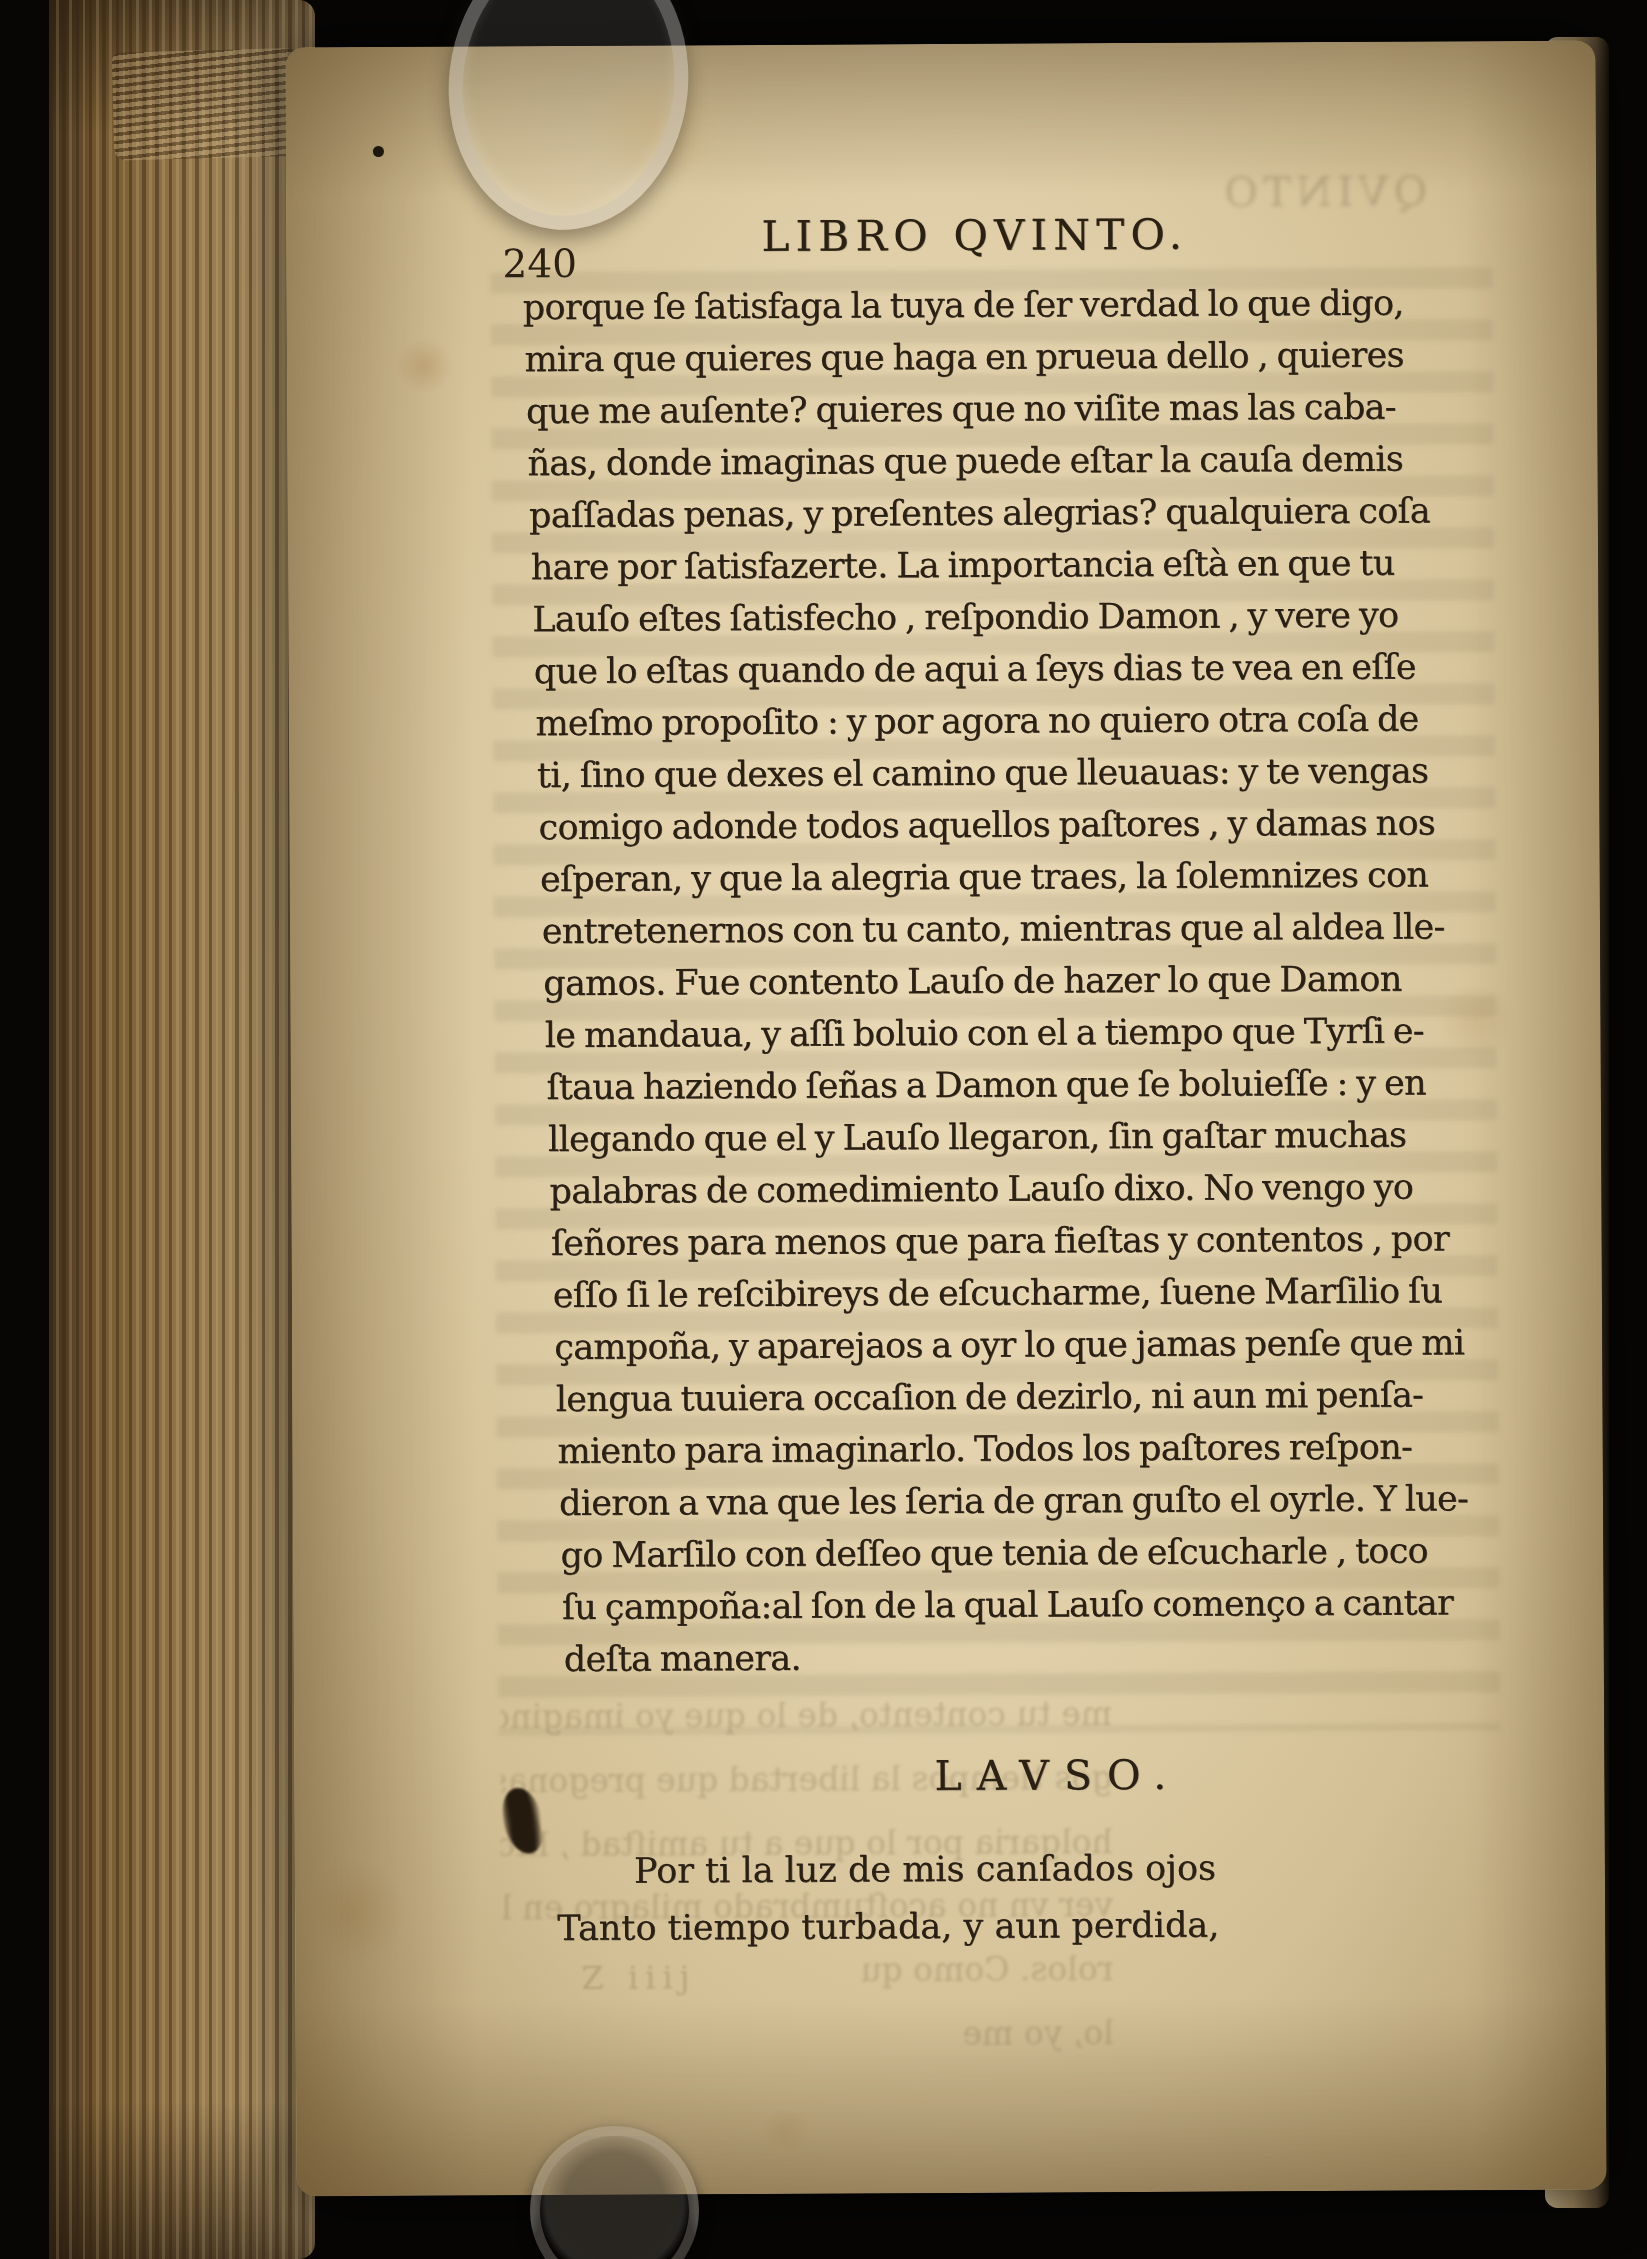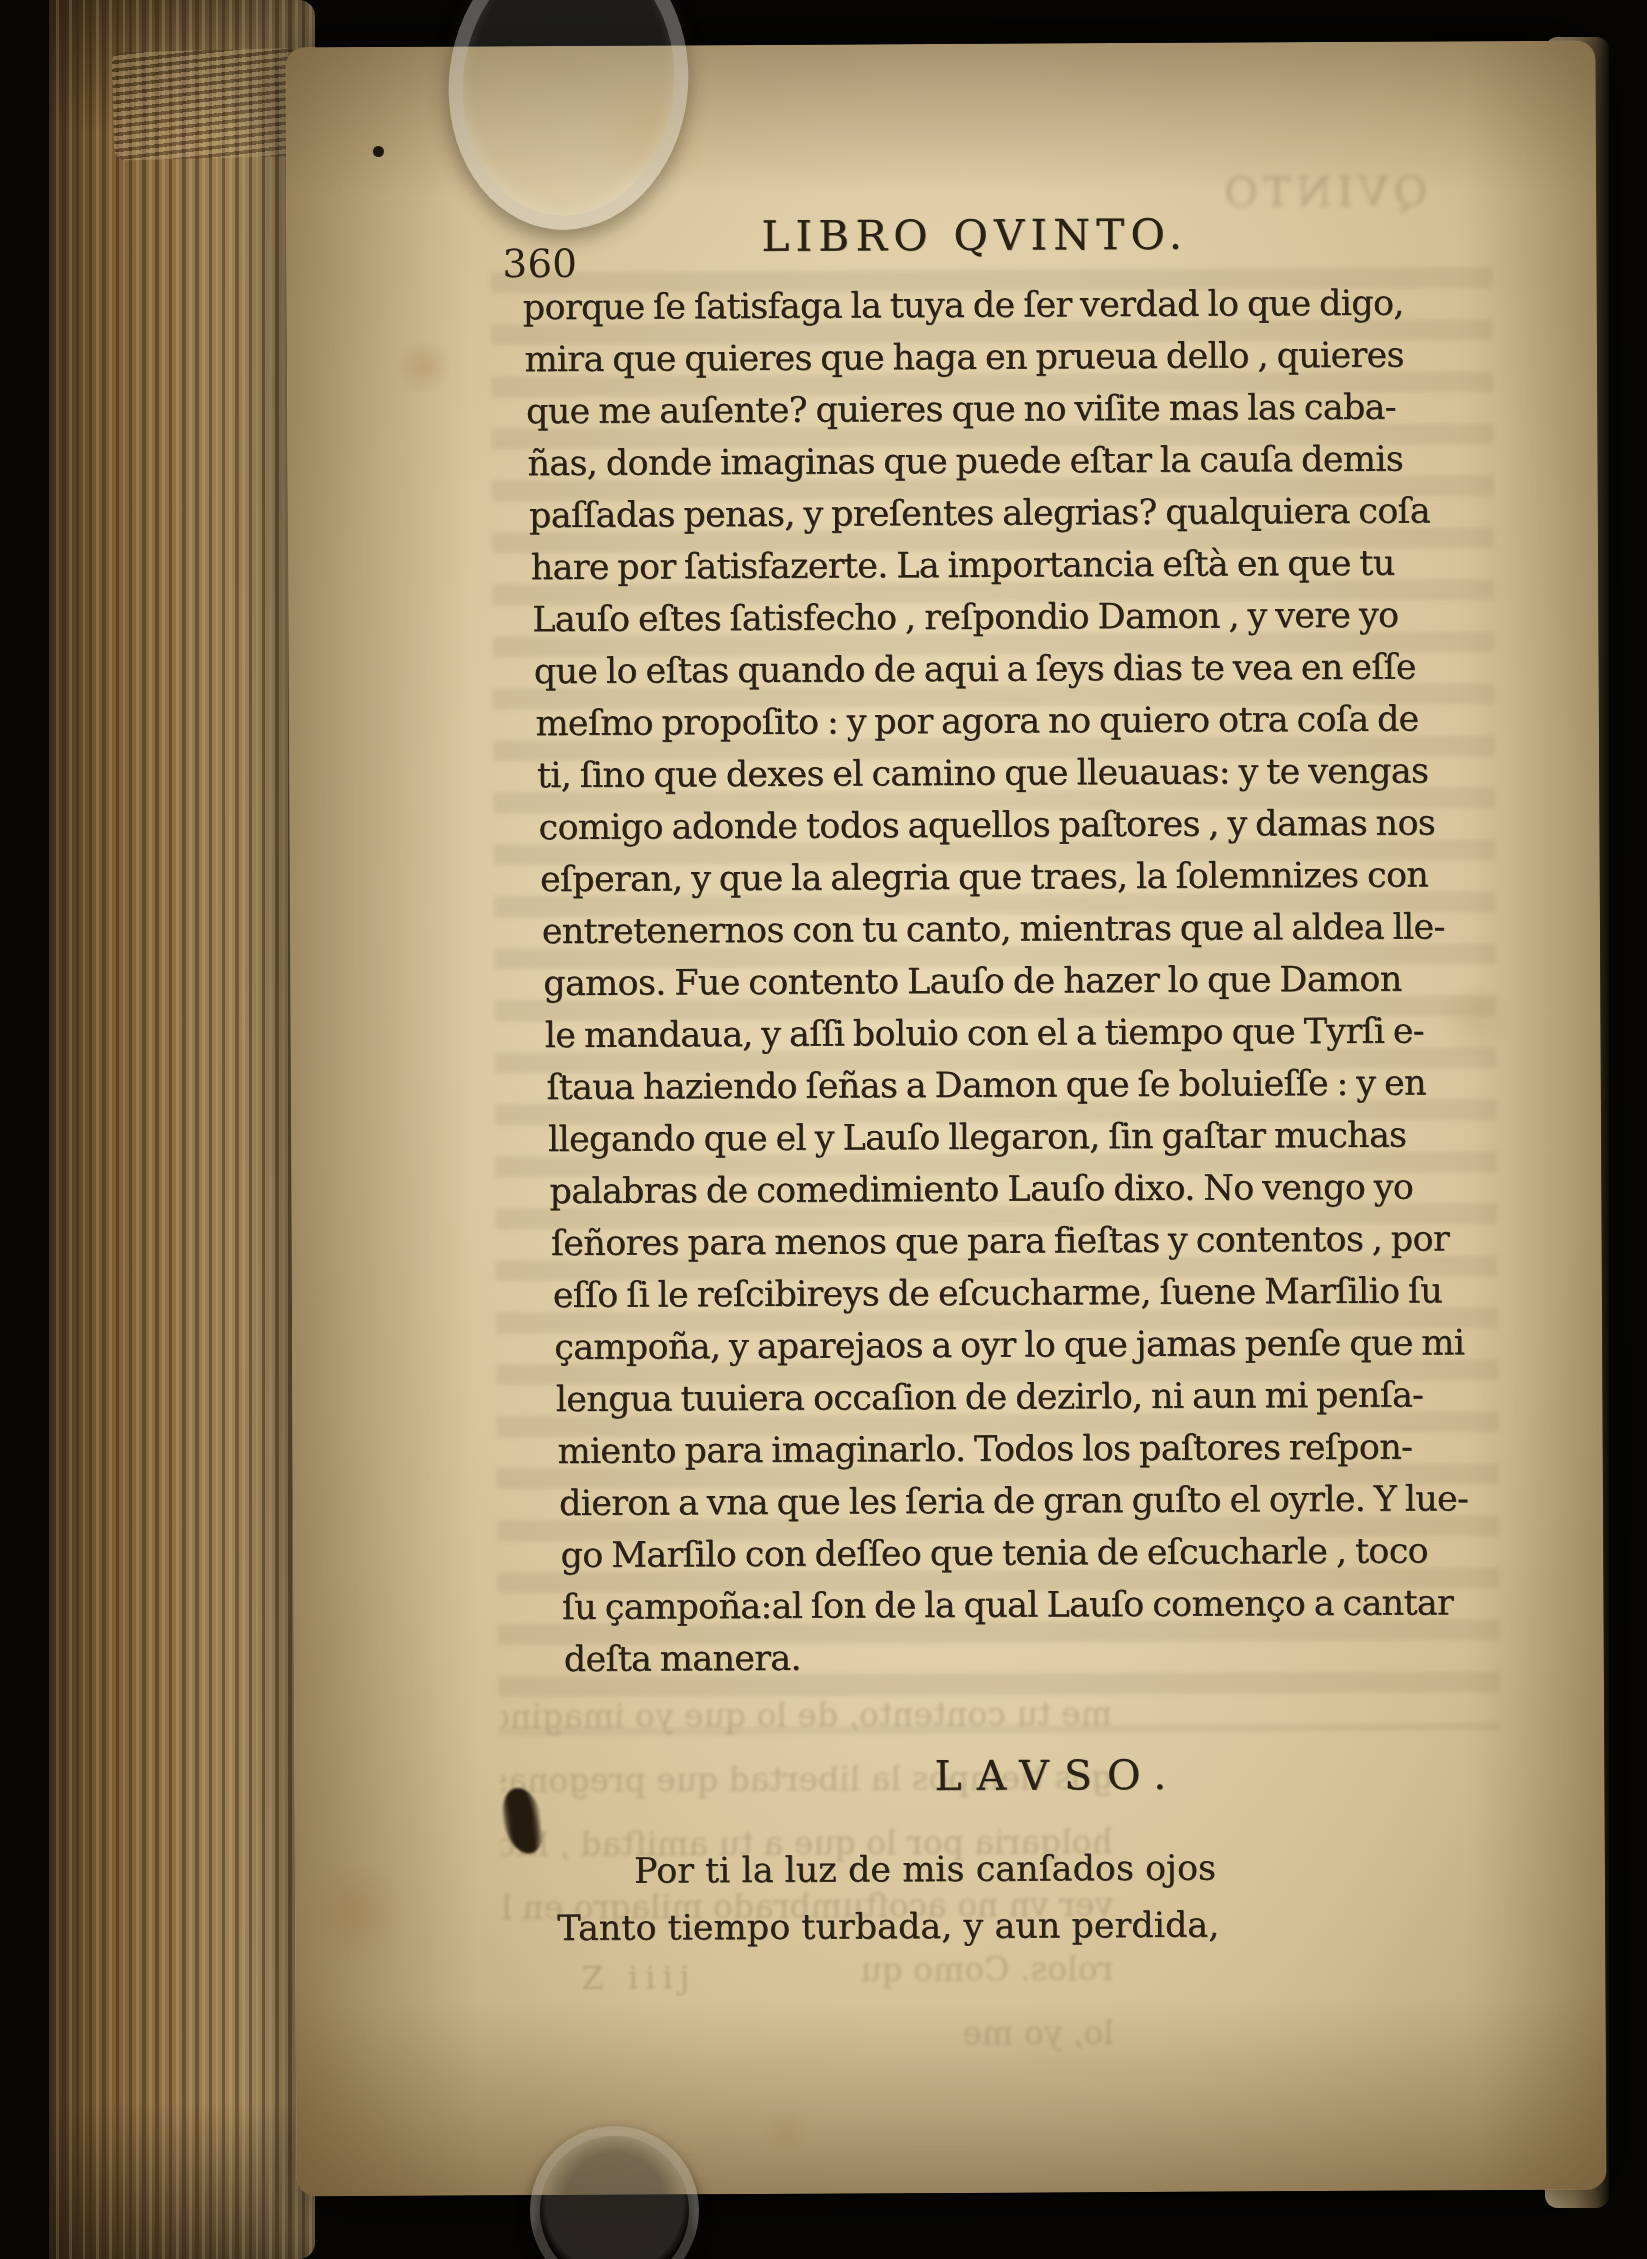--- a/index.html
+++ b/index.html
@@ -129,21 +129,21 @@
 
     <div class="stain stain-1"></div>
     <div class="stain stain-2"></div>
     <div class="stain stain-3"></div>
     <div class="stain stain-4"></div>
     <div class="stain stain-5"></div>
     <div class="speck"></div>
 
     <span class="ghosthead">QVINTO</span>
 
-    <div class="pagenum">360</div>
+    <div class="pagenum">240</div>
     <div class="runhead">LIBRO QVINTO.</div>
 
     <div class="bl" style="--i:0">porque ſe ſatisfaga la tuya de ſer verdad lo que digo,</div>
     <div class="bl" style="--i:1">mira que quieres que haga en prueua dello , quieres</div>
     <div class="bl" style="--i:2">que me auſente? quieres que no viſite mas las caba-</div>
     <div class="bl" style="--i:3">ñas, donde imaginas que puede eſtar la cauſa demis</div>
     <div class="bl" style="--i:4">paſſadas penas, y preſentes alegrias? qualquiera coſa</div>
     <div class="bl" style="--i:5">hare por ſatisfazerte.  La importancia eſtà en que tu</div>
     <div class="bl" style="--i:6">Lauſo eſtes ſatisfecho , reſpondio Damon , y vere yo</div>
     <div class="bl" style="--i:7">que lo eſtas quando de aqui a ſeys dias te vea en eſſe</div>

